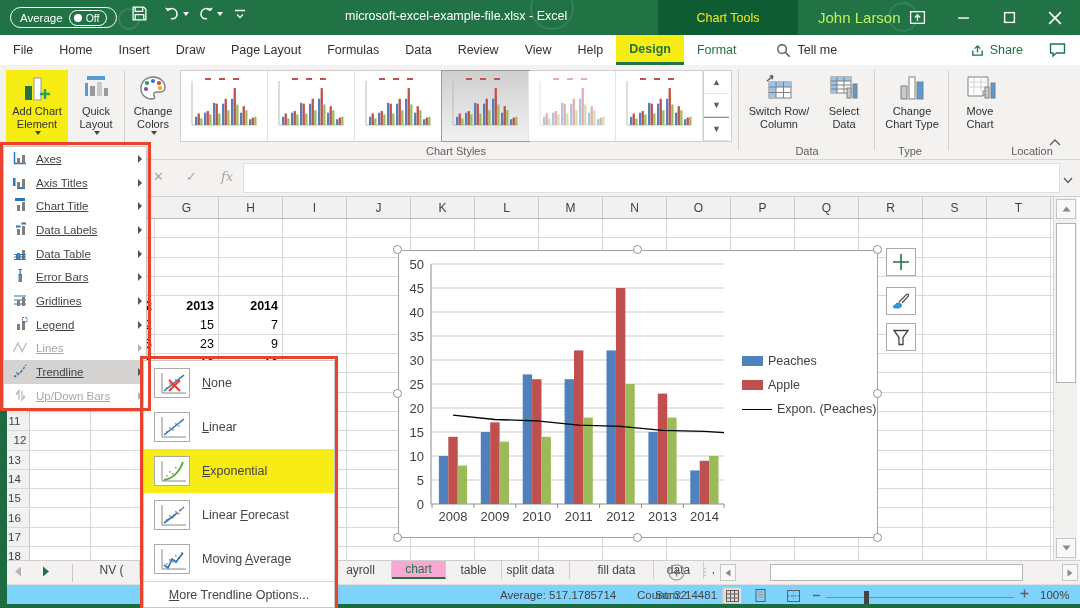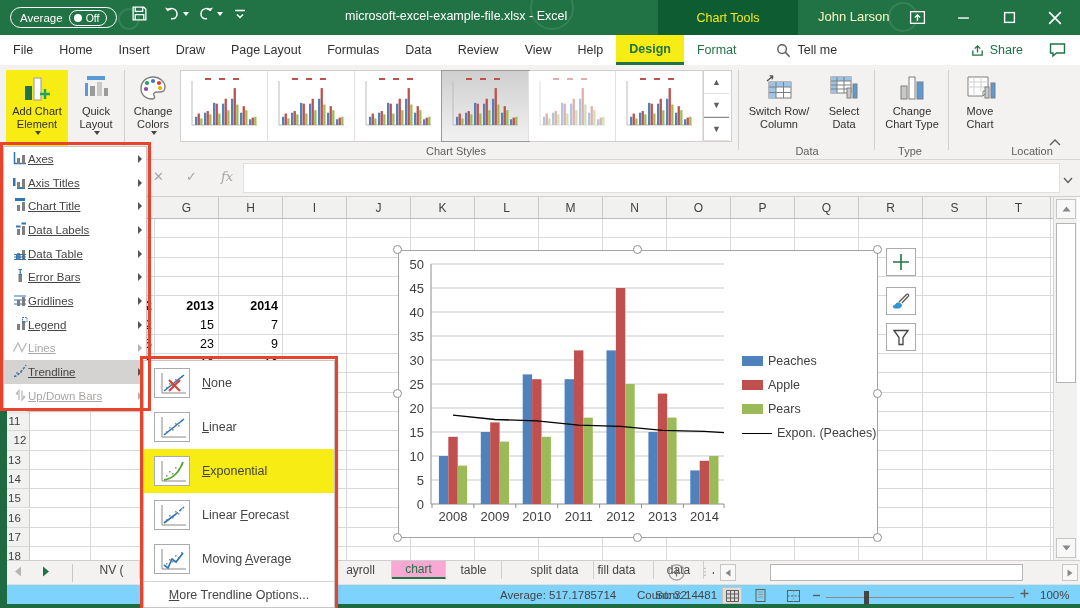--- a/index.html
+++ b/index.html
@@ -13,21 +13,21 @@
   .t-art{position:absolute;border:2px solid rgba(255,255,255,.10);border-radius:50%;}
   .autosave{position:absolute;left:10px;top:7px;height:21px;border:1px solid #fff;border-radius:11px;
     display:flex;align-items:center;padding:0 9px;font-size:11.5px;color:#fff;gap:6px;}
   .as-toggle{display:flex;align-items:center;gap:4px;border:1px solid #fff;border-radius:9px;padding:1px 7px 1px 4px;font-size:10.5px;}
   .as-dot{width:8px;height:8px;border-radius:50%;background:#fff;display:inline-block;}
   .qat{position:absolute;top:5px;display:flex;align-items:center;color:#fff;}
   .qat svg{display:block;}
   .doc-title{position:absolute;left:345px;top:9px;font-size:12.5px;color:#fff;white-space:nowrap;}
   .ctx-box{position:absolute;left:658px;top:0;width:140px;height:35px;background:#0e5c31;
     display:flex;align-items:center;justify-content:center;color:#f7ec13;font-size:12.5px;}
-  .user{position:absolute;left:818px;top:9px;font-size:13px;color:#fef9c3;}
+  .user{position:absolute;left:818px;top:9px;font-size:15px;color:#bef264;}
   .winbtn{position:absolute;top:0;width:34px;height:35px;display:flex;align-items:center;justify-content:center;}
 
   
   .tabrow{position:absolute;left:0;top:35px;width:1080px;height:30px;background:#fff;display:flex;align-items:stretch;z-index:14;}
   .rtab{display:flex;align-items:center;padding:0 13px;font-size:12.5px;color:#323130;cursor:default;white-space:nowrap;}
   .rtab.active{background:#f7ec13;color:#217346;font-weight:bold;border-bottom:3px solid #217346;}
   .rtab.ctx{color:#217346;}
   .tellme{display:flex;align-items:center;gap:7px;margin-left:26px;color:#323130;font-size:12.5px;}
   .share{margin-left:auto;display:flex;align-items:center;gap:5px;color:#217346;font-size:12.5px;padding:0 12px;}
   .cmt{display:flex;align-items:center;padding:0 14px;}
@@ -77,21 +77,21 @@
   .legend{position:absolute;left:343px;top:98px;z-index:6;}
   .leg-item{display:flex;align-items:center;gap:5px;height:24px;font-size:12.5px;color:#404040;white-space:nowrap;}
   .leg-swatch{width:21px;height:10px;display:inline-block;}
   .leg-line{width:30px;height:0;border-top:1.5px solid #000;display:inline-block;}
   .chart-tool{position:absolute;width:30px;height:28px;background:#fff;border:1px solid #ababab;
     display:flex;align-items:center;justify-content:center;z-index:6;}
 
   
   .menu{position:absolute;left:3px;top:146px;width:144px;background:#fff;border:1px solid #c8c6c4;
     box-shadow:2px 2px 4px rgba(0,0,0,.18);z-index:40;}
-  .menu-item{height:23.7px;display:flex;align-items:center;padding:0 4px 0 8px;font-size:11.5px;color:#444;}
+  .menu-item{height:23.7px;display:flex;align-items:center;gap:8px;padding:0 4px 0 8px;font-size:11.5px;color:#444;}
   .menu-item .mlbl{text-decoration:underline;flex:1;white-space:nowrap;}
   .menu-item.hover{background:#d5d3d1;}
   .menu-item.disabled{color:#a8a6a4;}
   .m-arrow{width:0;height:0;border-left:4px solid #555;border-top:4px solid transparent;border-bottom:4px solid transparent;}
   .menu-item.disabled .m-arrow{border-left-color:#b3b1af;}
   .submenu{position:absolute;left:143px;top:360px;width:192px;height:248px;background:#fff;border:1px solid #c8c6c4;
     box-shadow:2px 2px 4px rgba(0,0,0,.18);z-index:41;overflow:hidden;}
   .sub-item{height:44px;display:flex;align-items:center;gap:12px;padding:0 8px 0 10px;font-size:12.5px;color:#444;}
   .sub-item.hl{background:#f7ec13;}
   .sub-icon{width:36px;height:30px;background:#fff;border:1px solid #ababab;display:flex;align-items:center;justify-content:center;}
@@ -614,24 +614,20 @@
     <div class="legend" id="legend">
         <div class="leg-item">
           <span class="leg-swatch" style="background: rgb(79, 129, 189);"></span>
           <span>Peaches</span>
         </div>
         <div class="leg-item">
           <span class="leg-swatch" style="background: rgb(192, 80, 77);"></span>
           <span>Apple</span>
         </div>
         <div class="leg-item">
-          <span class="leg-swatch" style="background: rgb(155, 187, 89);"></span>
-          <span>Pears</span>
-        </div>
-        <div class="leg-item">
           <span class="leg-line"></span>
           <span>Expon. (Peaches)</span>
         </div>
       </div>
   </div>
   <div id="handles">
       <div class="handle" style="left: 393px; top: 245px;"></div>
       <div class="handle" style="left: 633px; top: 245px;"></div>
       <div class="handle" style="left: 873px; top: 245px;"></div>
       <div class="handle" style="left: 393px; top: 389px;"></div>
@@ -860,21 +856,21 @@
       <svg width="8" height="11" viewBox="0 0 8 11">
           <path d="M1 0.5 L7 5.5 L1 10.5 z" fill="#217346"></path>
         </svg>
     </span>
     <div class="abs" style="left:72px;top:3px;width:1px;height:18px;background:#c8c6c4;"></div>
     <div id="sheettabs">
         <div class="stab" style="left: 84px; width: 56px; justify-content: center;">NV (</div>
         <div class="stab" style="left: 330px; width: 62px; justify-content: center;">ayroll</div>
         <div class="stab active" style="left: 392px; width: 54px; justify-content: center;">chart</div>
         <div class="stab" style="left: 446px; width: 56px; justify-content: center;">table</div>
-        <div class="stab" style="left: 516px; width: 78px; justify-content: center;">split data</div>
+        <div class="stab" style="left: 492px; width: 78px; justify-content: center;">split data</div>
         <div class="stab" style="left: 580px; width: 74px; justify-content: center;">fill data</div>
         <div class="stab" style="left: 654px; width: 50px; justify-content: center;">data</div>
         <div class="stab" style="left: 704px; width: 26px; justify-content: center; color: rgb(33, 115, 70); font-weight: bold; border-right: none;">...</div>
       </div>
     <div class="abs" style="left:668px;top:3px;">
       <svg width="17" height="17" viewBox="0 0 17 17">
           <circle cx="8.5" cy="8.5" r="7.6" fill="none" stroke="#9a9896" stroke-width="1.1"></circle>
           <path d="M8.5 4.5 v8 M4.5 8.5 h8" stroke="#717171" stroke-width="1.2"></path>
         </svg>
     </div>

